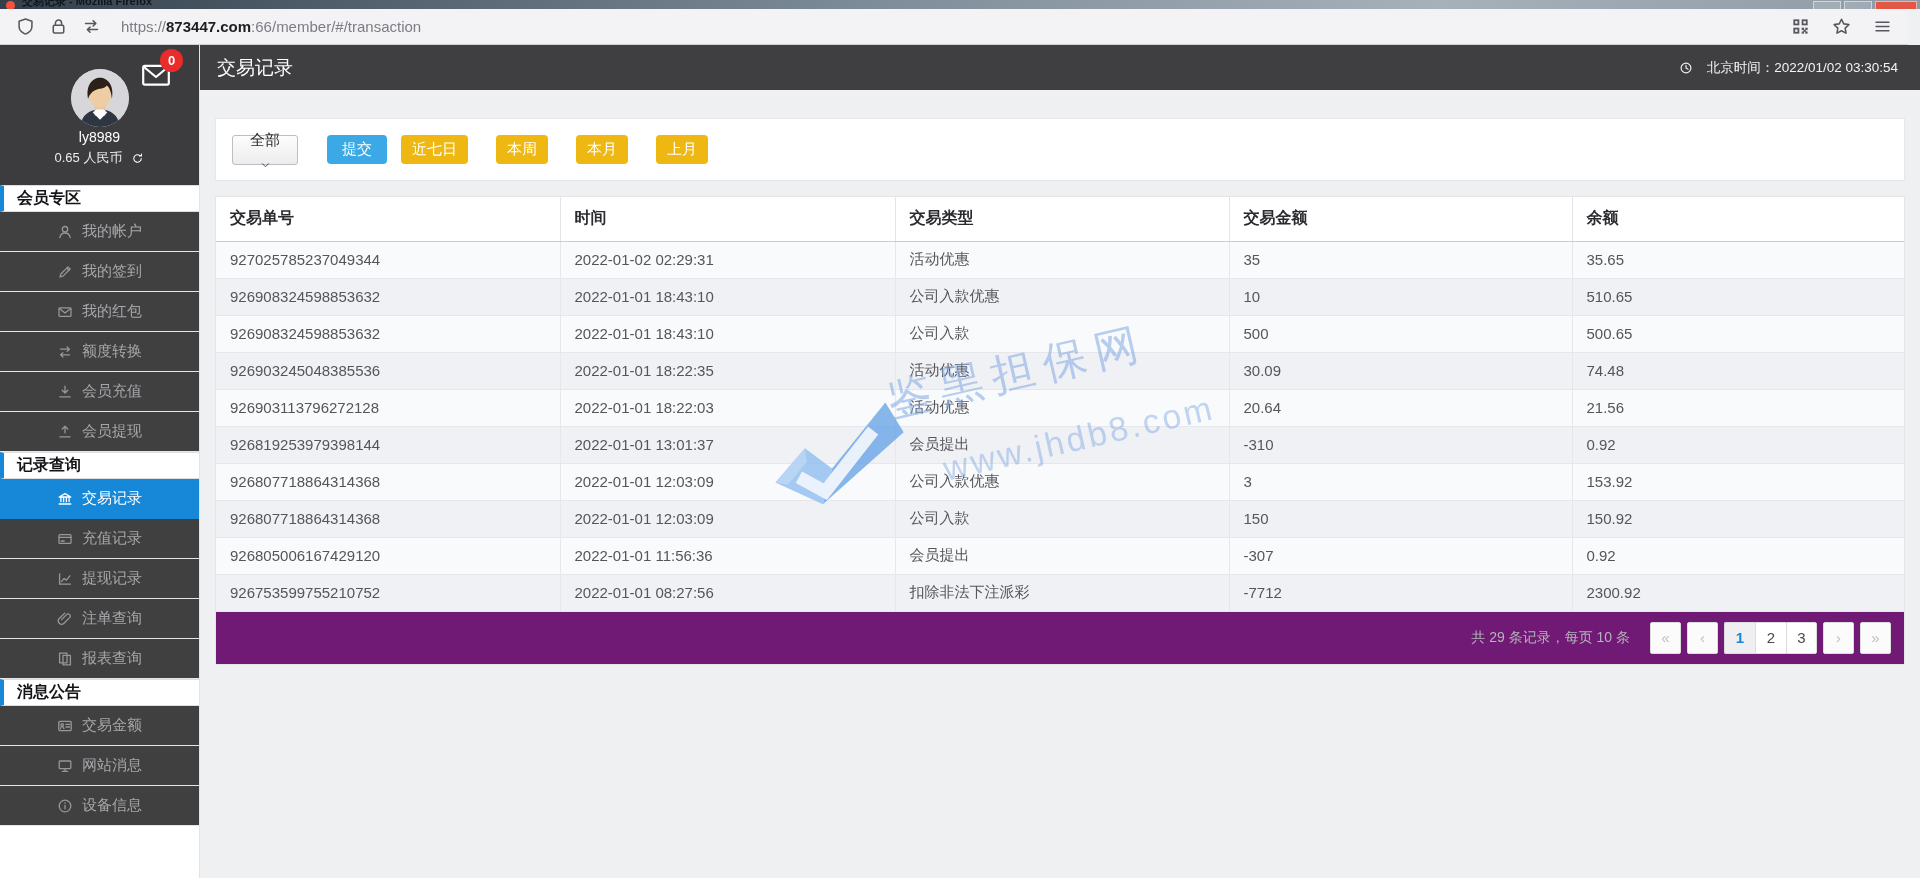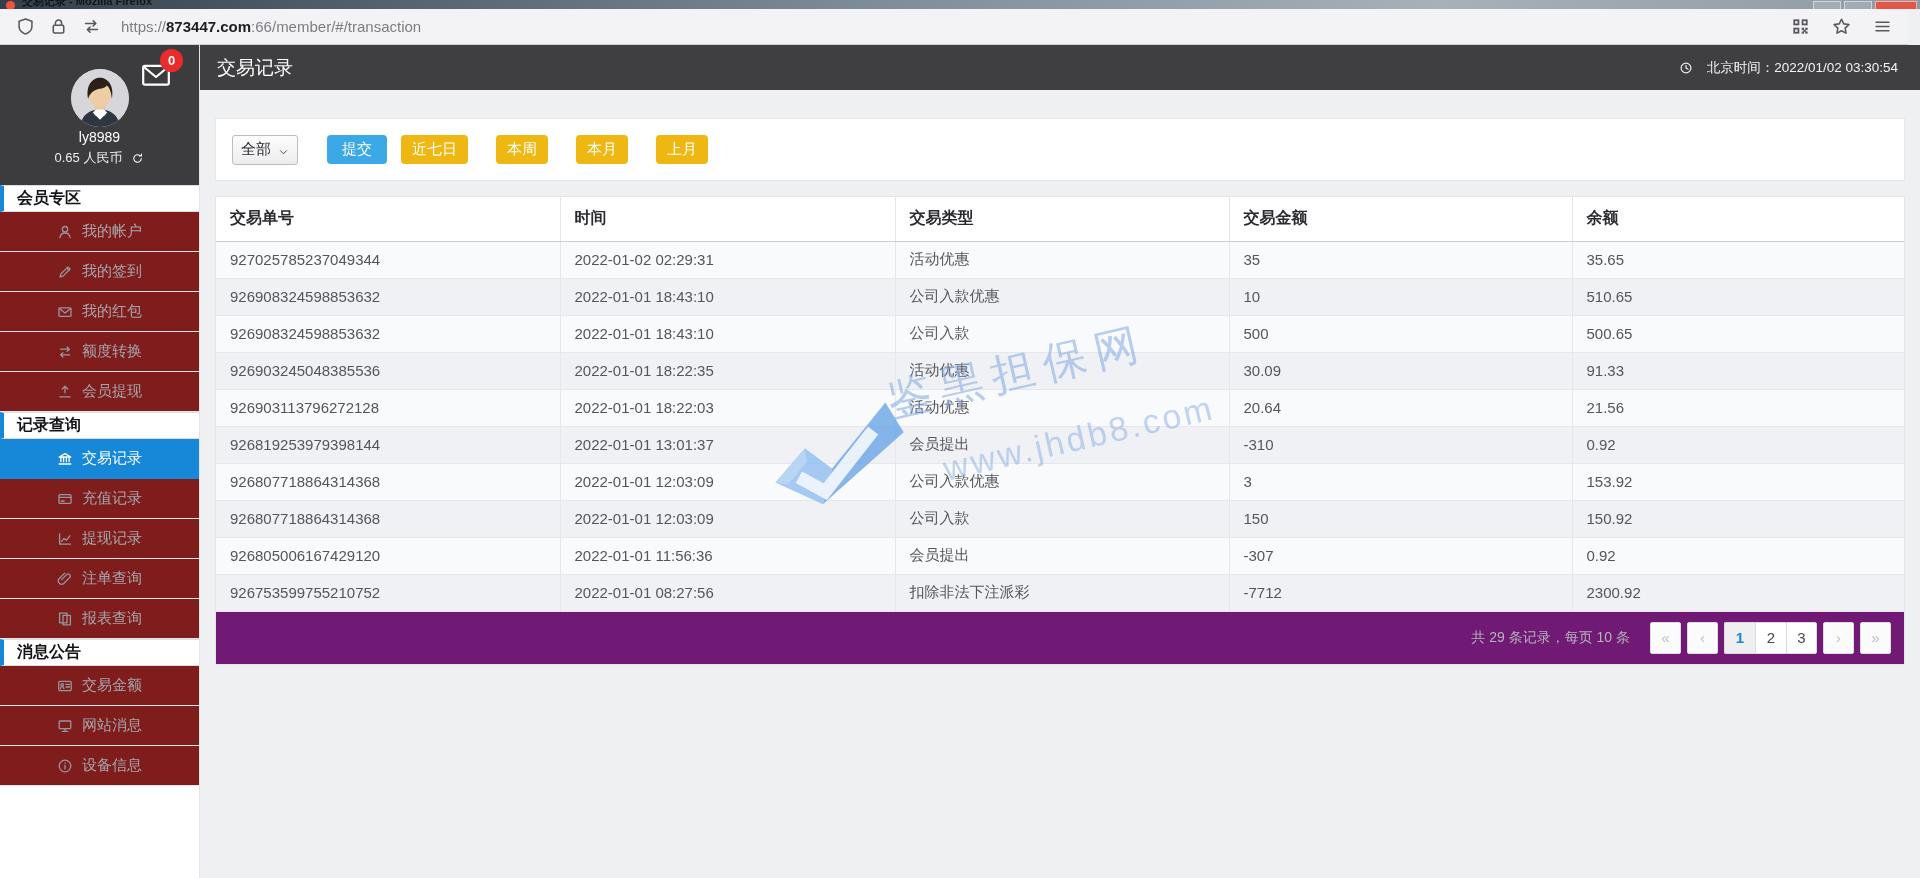--- a/index.html
+++ b/index.html
@@ -37,41 +37,41 @@
   .badge { position:absolute; left:160px; top:4px; min-width:23px; height:23px; padding:0 4px; border-radius:12px;
     background:#e92b2b; color:#fff; font-size:13px; text-align:center; line-height:23px; font-weight:bold; }
   .uname { position:absolute; top:84px; width:100%; text-align:center; color:#fff; font-size:14px; }
   .ubal { position:absolute; top:104px; width:100%; display:flex; justify-content:center; align-items:center; gap:9px;
     color:#ececee; font-size:13px; }
   .ubal .mi-icon { color:#fff; width:13px; height:13px; }
 
   .menu-section { height:27px; border-left:4px solid #1788d8; background:#fff; border-top:1px solid #dedee0;
     border-bottom:1px solid #dedee0; display:flex; align-items:center; padding-left:13px;
     font-size:16px; font-weight:bold; color:#141418; }
-  .menu-item { height:40px; background:#7f1d1d; border-bottom:1px solid #e5e5e7; display:flex; align-items:center;
+  .menu-item { height:40px; background:#404040; border-bottom:1px solid #e5e5e7; display:flex; align-items:center;
     justify-content:center; gap:9px; color:#a6a6ab; font-size:15px; cursor:pointer; }
   .mi-icon { width:16px; height:16px; color:#96969c; flex:none; }
   .mi-icon svg { width:100%; height:100%; }
   .menu-item.active { background:#1788d8; color:#fff; border-bottom-color:#1788d8; }
   .menu-item.active .mi-icon { color:#fff; }
 
   
   .page-header { position:absolute; left:200px; top:45px; right:0; height:45px; background:#3f3f41; z-index:4;
     display:flex; align-items:center; padding:0 22px 0 17px; }
   .ph-title { color:#fff; font-size:19px; }
   .ph-time { margin-left:auto; color:#f2f2f3; font-size:13.5px; display:flex; align-items:center; gap:14px; }
   .ph-time .mi-icon { color:#f2f2f3; width:14px; height:14px; }
 
   
   .content { position:absolute; left:200px; top:90px; right:0; bottom:0; background:#eff0f2; }
   .filter-panel { position:absolute; left:15px; top:28px; width:1690px; height:63px; background:#fff;
     border:1px solid #e7e7e9; display:flex; align-items:center; padding-left:16px; }
   .select { width:66px; height:30px; border:1px solid #bdbdc2; border-radius:3px;
     background:linear-gradient(#fdfdfd,#ececef); display:flex; align-items:center; justify-content:center; gap:7px;
-    font-size:15px; color:#2a2a2e; cursor:pointer; }
+    font-size:15px; color:#2a2a2e; cursor:pointer;flex-direction:column; }
   .select .mi-icon { width:11px; height:11px; color:#3a3a3e; }
   .date-box { margin-left:27px; width:240px; height:32px; border:1px solid #c9c9cd; border-radius:3px; background:#fff;
     display:flex; align-items:center; justify-content:center; gap:13px; font-size:15px; color:#333; cursor:text; }
   .date-box .mi-icon { width:15px; height:15px; color:#2a2a2e; }
   .date-sep { color:#8a8a90; }
   .btn { height:29px; border:none; border-radius:4px; color:#fff; font-size:15px; padding:0 11px;
     display:flex; align-items:center; justify-content:center; cursor:pointer; }
   .btn-submit { margin-left:29px; width:60px; background:#3ba9e5; }
   .quick-wrap { display:flex; margin-left:14px; gap:28px; }
   .btn-quick { background:#efb711; }
@@ -209,20 +209,26 @@
       </div>
       <div class="menu-item">
         <span class="mi-icon"><svg viewBox="0 0 16 16" fill="none" stroke="currentColor" stroke-width="1.3" stroke-linecap="round" stroke-linejoin="round">
             <path d="M3.4 5.2h8.8M10.1 3l2.3 2.2-2.3 2.2"></path>
             <path d="M12.6 10.8H3.8M5.9 8.6l-2.3 2.2 2.3 2.2"></path>
           </svg></span>
         <span>额度转换</span>
       </div>
       <div class="menu-item">
         <span class="mi-icon"><svg viewBox="0 0 16 16" fill="none" stroke="currentColor" stroke-width="1.3" stroke-linecap="round" stroke-linejoin="round">
+            <path d="M8 2.2v6.6M5.2 6.2L8 9l2.8-2.8M2.8 12.8h10.4"></path>
+          </svg></span>
+        <span>会员充值</span>
+      </div>
+      <div class="menu-item">
+        <span class="mi-icon"><svg viewBox="0 0 16 16" fill="none" stroke="currentColor" stroke-width="1.3" stroke-linecap="round" stroke-linejoin="round">
             <path d="M8 8.8V2.2M5.2 5L8 2.2 10.8 5M2.8 12.8h10.4"></path>
           </svg></span>
         <span>会员提现</span>
       </div>
       <div class="menu-section">记录查询</div>
       <div class="menu-item active">
         <span class="mi-icon"><svg viewBox="0 0 16 16" fill="none" stroke="currentColor" stroke-width="1.3" stroke-linecap="round" stroke-linejoin="round">
             <path d="M2.2 6L8 2.6 13.8 6H2.2z"></path>
             <path d="M3.9 6.3v4.4M6.6 6.3v4.4M9.4 6.3v4.4M12.1 6.3v4.4M2.2 13h11.6"></path>
           </svg></span>
@@ -348,21 +354,21 @@
             <td>2022-01-01 18:43:10</td>
             <td>公司入款</td>
             <td>500</td>
             <td>500.65</td>
           </tr>
           <tr>
             <td>926903245048385536</td>
             <td>2022-01-01 18:22:35</td>
             <td>活动优惠</td>
             <td>30.09</td>
-            <td>91.33</td>
+            <td>74.48</td>
           </tr>
           <tr>
             <td>926903113796272128</td>
             <td>2022-01-01 18:22:03</td>
             <td>活动优惠</td>
             <td>20.64</td>
             <td>21.56</td>
           </tr>
           <tr>
             <td>926819253979398144</td>

